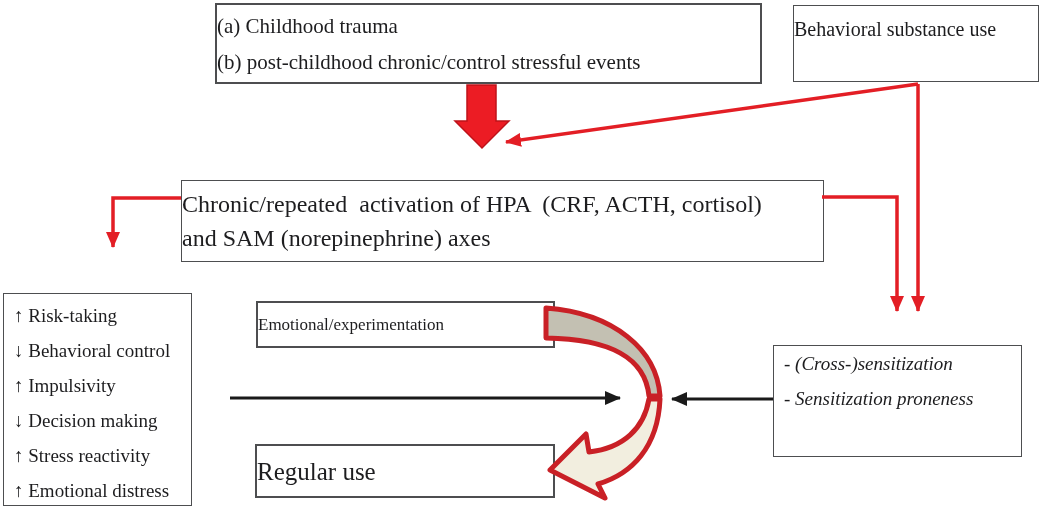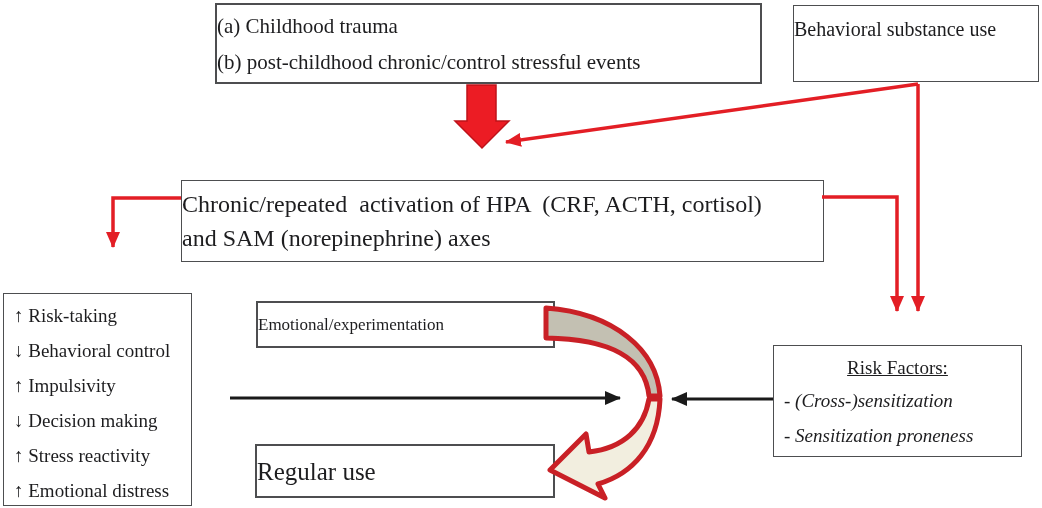--- a/index.html
+++ b/index.html
@@ -66,21 +66,20 @@
 
   <div class="box initiation">
     <div>Emotional/experimentation</div>
   </div>
 
   <div class="box regular">
     <div>Regular use</div>
   </div>
 
   <div class="box thin risk">
-    <div class="risk-title">Risk Factors:</div>
     <div class="risk-item">- (Cross-)sensitization</div>
     <div class="risk-item">- Sensitization proneness</div>
   </div>
 
   <svg class="overlay" width="1042" height="508" viewBox="0 0 1042 508">
     <defs>
       <marker id="redhead" markerUnits="userSpaceOnUse" markerWidth="18" markerHeight="14" refX="15" refY="7" orient="auto">
         <path d="M0,0 L16,7 L0,14 Z" fill="#e31e25"></path>
       </marker>
       <marker id="blackhead" markerUnits="userSpaceOnUse" markerWidth="18" markerHeight="14" refX="15" refY="7" orient="auto">

